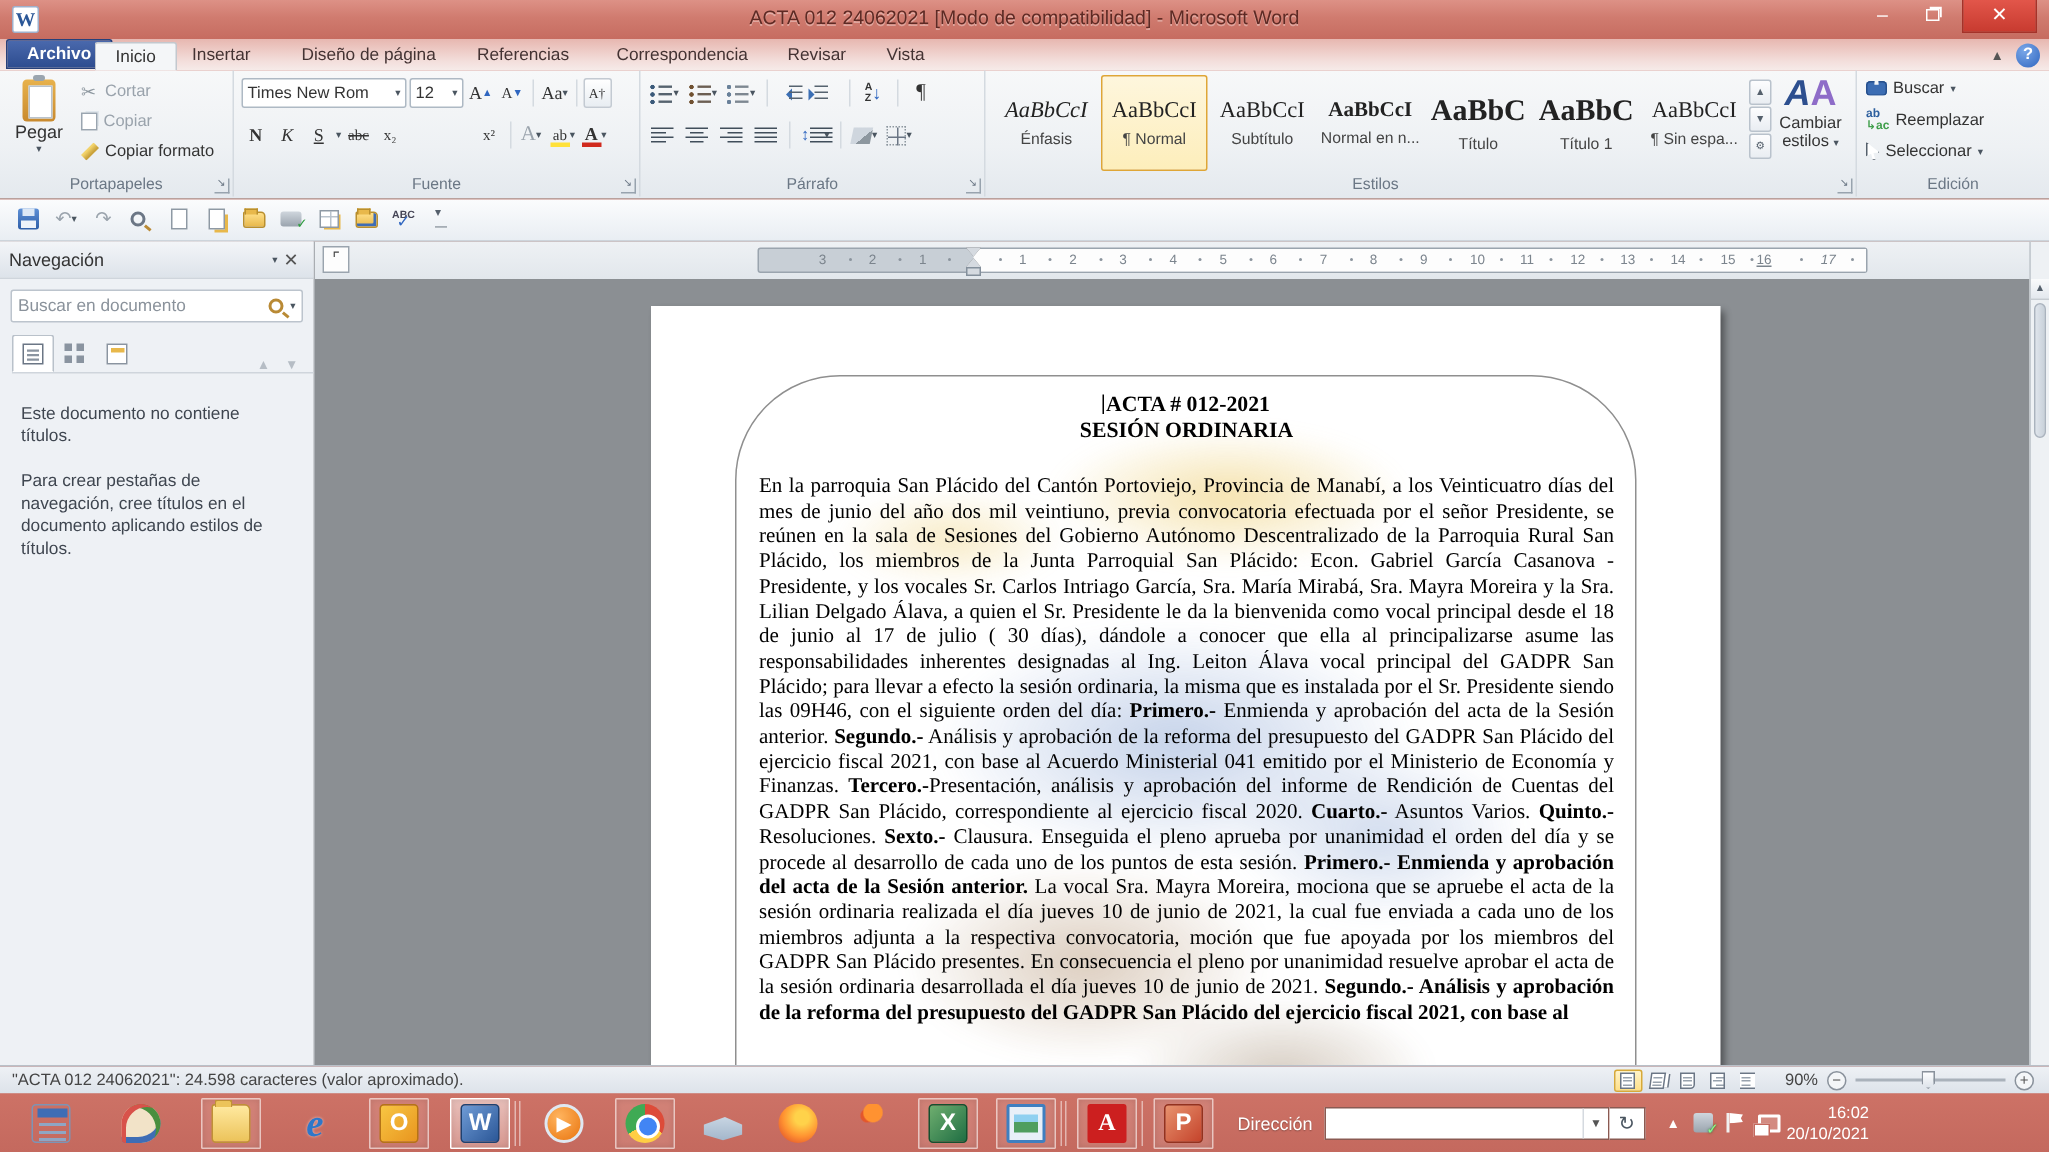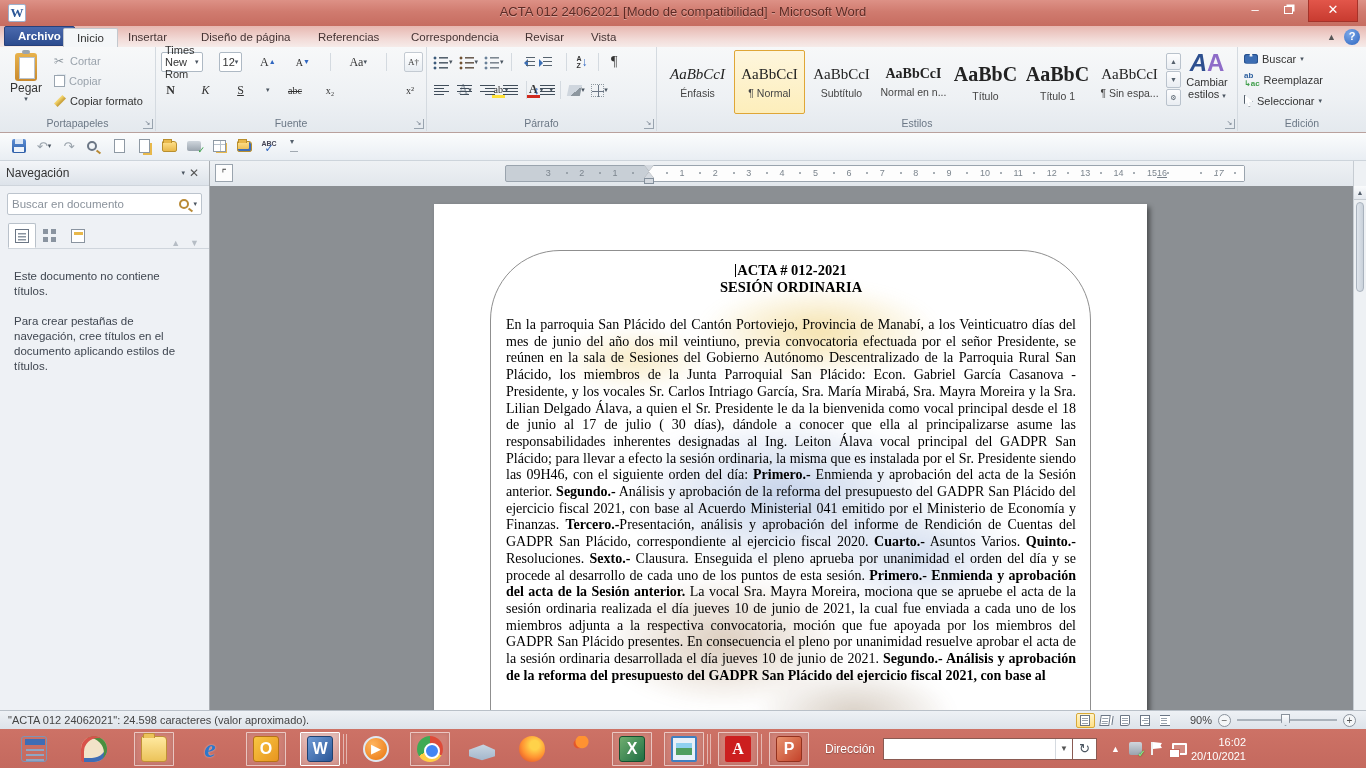--- a/index.html
+++ b/index.html
@@ -46,21 +46,21 @@
   .paste-big { position:absolute; left:4px; top:3px; width:44px; height:66px; text-align:center; border:1px solid transparent; border-radius:2px; }
   .clip-ic { margin:2px auto 0; width:22px; height:28px; background:linear-gradient(180deg,#e8b24c,#c98a2e); border-radius:3px; position:relative; }
   .clip-ic:before { content:""; position:absolute; left:4px; top:4px; width:14px; height:20px; background:#fff; border:1px solid #b9c3cd; }
   .clip-ic:after { content:""; position:absolute; left:7px; top:-3px; width:8px; height:4px; background:#9aa5af; border-radius:2px; }
   .mini-row { display:flex; align-items:center; gap:4px; height:20px; font-size:11px; padding-left:2px; }
   .ic-cut { width:12px; height:12px; color:#8d979f; font-size:12px; line-height:12px;}
   .ic-copy { width:11px; height:12px; border:1px solid #9aa5b0; background:#fff; box-shadow:2px -2px 0 -1px #dfe6ec; }
   .ic-brush { width:12px; height:12px; background:linear-gradient(135deg,#f2d36b 40%,#caa23c 60%); clip-path:polygon(0 70%,70% 0,100% 30%,30% 100%); }
 
   
-  .frow { display:flex; align-items:center; gap:16px; margin:4px 3px 0 5px; height:22px; }
+  .frow { display:flex; align-items:center; gap:2px; margin:4px 3px 0 5px; height:22px; }
   .combo { display:flex; align-items:center; justify-content:space-between; background:#fff; border:1px solid #aeb9c4; border-radius:2px; height:20px; font-size:11px; padding:0 3px; }
   .fbtn { min-width:19px; height:20px; display:inline-flex; align-items:center; justify-content:center; font-size:12px; border:1px solid transparent; border-radius:2px; font-family:"Liberation Serif",serif; }
   .sep-v { width:1px; height:18px; background:#d4dae0; margin:0 2px; }
   .underbar { display:inline-block; width:13px; height:3px; margin-top:-2px; }
 
   
   .alico { width:15px; height:13px; display:flex; flex-direction:column; justify-content:space-between; padding:1px 0; }
   .alico i { display:block; height:1.6px; background:#414e5b; }
   .al-l i:nth-child(even){ width:10px; } .al-l i:nth-child(odd){ width:15px; }
   .al-c i:nth-child(even){ width:9px; margin:0 auto; } .al-c i:nth-child(odd){ width:15px; }
@@ -595,21 +595,21 @@
           <span class="rnum" style="left: 507.4px;">11</span>
           <span class="rdot" style="left: 493.7px;"></span>
           <span class="rnum" style="left: 540.8px;">12</span>
           <span class="rdot" style="left: 527.1px;"></span>
           <span class="rnum" style="left: 574.2px;">13</span>
           <span class="rdot" style="left: 560.5px;"></span>
           <span class="rnum" style="left: 607.6px;">14</span>
           <span class="rdot" style="left: 593.9px;"></span>
           <span class="rnum" style="left: 641px;">15</span>
           <span class="rdot" style="left: 627.3px;"></span>
-          <span class="rnum" style="left: 651px; text-decoration: underline;">16</span>
+          <span class="rnum" style="left: 665px; text-decoration: underline;">16</span>
           <span class="rdot" style="left: 660.7px;"></span>
           <span class="rnum" style="left: 707.8px; font-style: italic;">17</span>
           <span class="rdot" style="left: 694.1px;"></span>
           <span class="rdot" style="left: 727.5px;"></span>
         </div>
       <div class="ruler-toggle" style="right:-13px;">▤</div>
     </div>
 
     <div class="docwrap">
       <div class="page">

